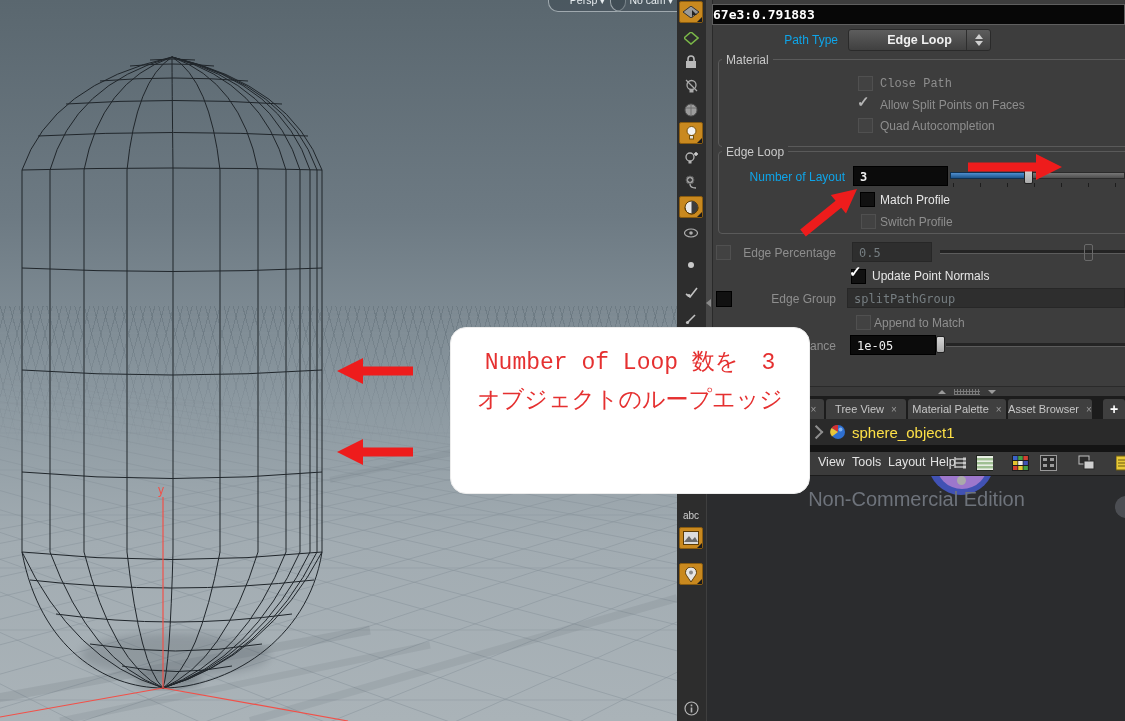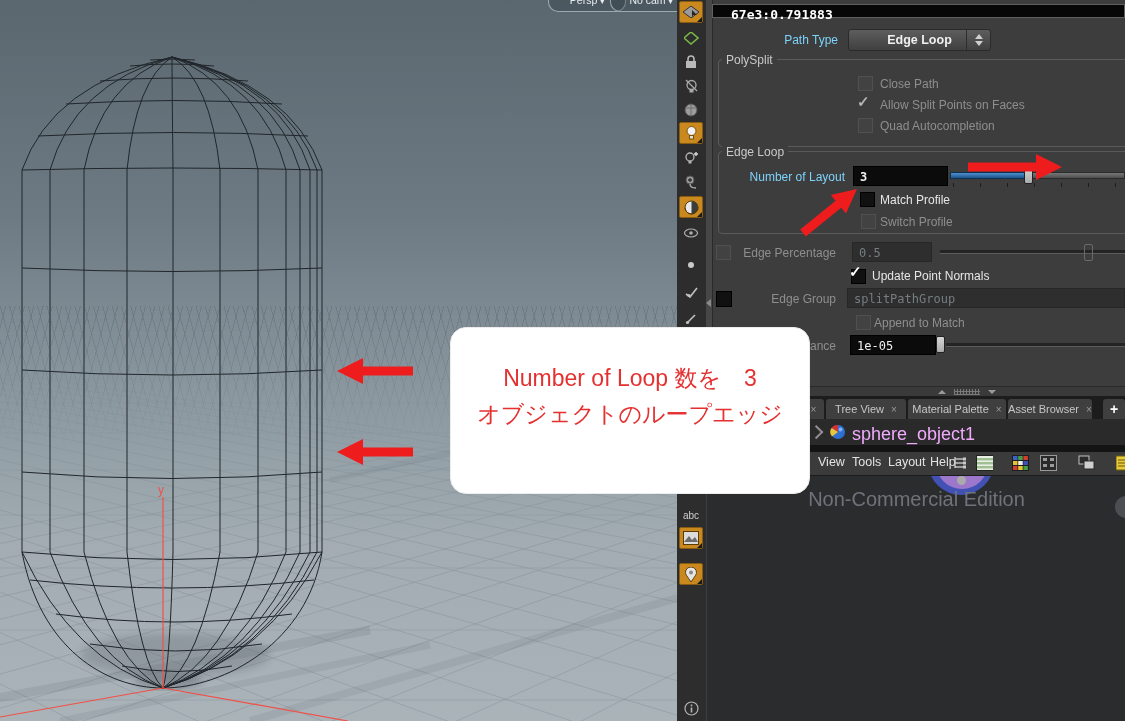--- a/index.html
+++ b/index.html
@@ -30,25 +30,25 @@
   .tbtn.orange{background:#c9891f;border:1px solid #8a5c10;border-radius:2px;width:22px;height:20px;}
   .tbtn.orange::after{content:"";position:absolute;right:0;bottom:0;border-left:5px solid transparent;
     border-bottom:5px solid #1a1a1a;}
   .abc{font-size:10px;color:#cfcfcf;}
 
   
   #panel{position:absolute;left:706px;top:0;width:419px;height:721px;background:#3d3d3d;overflow:hidden;}
   #panel-edge{position:absolute;left:0;top:0;width:6px;height:386px;background:#474747;border-right:1px solid #2a2a2a;}
   #collapse-tri{position:absolute;left:0px;top:299px;width:0;height:0;
     border-top:4px solid transparent;border-bottom:4px solid transparent;border-right:5px solid #8a8a8a;}
-  #hdr-field{position:absolute;left:6px;top:4px;width:413px;height:14px;background:#070707;
+  #hdr-field{position:absolute;left:6px;top:4px;width:413px;height:21px;background:#070707;
     border:1px solid #5f5f5f;box-sizing:border-box;color:#fff;font-family:"DejaVu Sans Mono",monospace;
-    font-weight:bold;font-size:13px;line-height:19px;padding-left:18px;}
+    font-weight:bold;font-size:13px;line-height:19px;padding-left:0;}
   .lbl{position:absolute;color:#8e8e8e;font-size:12px;text-align:right;}
-  .lbl.bright{color:#7dd3fc;}
+  .lbl.bright{color:#0ea5e9;}
   .lbl.white{color:#e6e6e6;text-align:left;}
   .fld{position:absolute;font-family:"DejaVu Sans Mono",monospace;font-size:12px;height:20px;
     line-height:20px;padding-left:6px;box-sizing:border-box;border:1px solid #2a2a2a;}
   .fld.black{background:#0b0b0b;color:#efefef;border-color:#000;}
   .fld.dim{background:#2e2e2e;color:#757d81;border-color:#272727;}
   .cb{position:absolute;width:13px;height:13px;background:#424242;border:1px solid #505050;}
   .cb.dark{background:#111;border-color:#000;}
   .checkmark{position:absolute;color:#fff;font-size:15px;font-weight:bold;}
   .checkmark.gray{color:#b5b5b5;}
   .grpbox{position:absolute;left:12px;width:420px;border:1px solid #5a5a5a;border-radius:4px;}
@@ -83,40 +83,40 @@
     border-right:4px solid transparent;border-top:4px solid #9a9a9a;}
   #tabbar{position:absolute;left:0;top:396px;width:419px;height:23px;background:#1c1c1c;}
   .tab{position:absolute;top:3px;height:20px;background:#3f3f3f;border-radius:3px 3px 0 0;
     color:#c6c6c6;font-size:11px;line-height:20px;text-align:center;}
   .tab .x{color:#999;margin-left:7px;font-size:10px;}
   #pathrow{position:absolute;left:0;top:419px;width:419px;height:26px;background:#2a2a2a;
     border-bottom:1px solid #0c0c0c;}
   .chev{position:absolute;left:106px;top:6px;width:9px;height:13px;}
   .chev::before{content:"";position:absolute;left:0;top:0;width:8px;height:8px;border-top:2px solid #8f8f8f;
     border-right:2px solid #8f8f8f;transform:rotate(45deg) translate(1px,2px);}
-  #node-label{position:absolute;left:146px;top:5px;color:#f0abfc;font-size:18px;}
+  #node-label{position:absolute;left:146px;top:5px;color:#fde047;font-size:15px;}
   #blackstrip{position:absolute;left:0;top:445px;width:419px;height:7px;background:#141414;}
   #menubar{position:absolute;left:0;top:452px;width:419px;height:23px;background:#3b3b3b;
     border-bottom:1px solid #1c1c1c;}
   .mitem{position:absolute;top:3px;color:#e3e3e3;font-size:12.5px;}
   .micon{position:absolute;top:3px;width:17px;height:16px;}
   #network{position:absolute;left:0;top:476px;width:419px;height:245px;background:#2b2c2e;
     overflow:hidden;border-left:1px solid #3f3f3f;}
   #logo-blue{position:absolute;left:221px;top:-47px;width:66px;height:66px;border-radius:50%;background:#4152b4;}
   #logo-purple{position:absolute;left:229px;top:-39px;width:52px;height:52px;border-radius:50%;background:#9d77cc;}
   #logo-dot{position:absolute;left:250px;top:0px;width:9px;height:9px;border-radius:50%;background:#aaa;}
   #watermark{position:absolute;left:0;top:12px;width:419px;text-align:center;color:#6e737b;font-size:20px;}
   #corner-circle{position:absolute;left:408px;top:20px;width:22px;height:22px;border-radius:50%;
     background:#55585c;opacity:.8;}
 
   
   #annotation-box{position:absolute;left:450px;top:327px;width:358px;height:165px;background:#fff;
     border:1px solid #ececec;border-radius:16px;z-index:40;}
   #annotation-box .aline{width:100%;text-align:center;color:#e53030;font-size:23px;line-height:36px;}
-  #annotation-box .aline:first-child{margin-top:32px;}
+  #annotation-box .aline:first-child{margin-top:17px;font-family:Liberation Mono, monospace;}
   #arrows{position:absolute;left:0;top:0;width:1125px;height:721px;z-index:50;pointer-events:none;}
 
   svg{display:block;}
 </style>
 </head>
 <body>
 
 <div id="app">
 
   <div id="viewport">
@@ -392,23 +392,23 @@
     <div class="lbl bright" style="left:0;top:33px;width:132px;">Path Type</div>
     <div id="pathtype-dd">
       <span>Edge Loop</span>
       <div id="dd-spin">
           <div class="tri-up"></div>
           <div class="tri-dn"></div>
         </div>
     </div>
 
     <div class="grpbox" style="top:59px;height:86px;"></div>
-    <div class="grplbl" style="left:16px;top:53px;">PolySplit</div>
+    <div class="grplbl" style="left:16px;top:53px;">Material</div>
     <div class="cb" style="left:152px;top:76px;"></div>
-    <div class="lbl" style="left:174px;top:77px;">Close Path</div>
+    <div class="lbl" style="left:174px;top:77px;font-family:Liberation Mono, monospace;">Close Path</div>
     <span class="checkmark gray" style="left:151px;top:93px;">✓</span>
     <div class="lbl" style="left:174px;top:98px;">Allow Split Points on Faces</div>
     <div class="cb" style="left:152px;top:118px;"></div>
     <div class="lbl" style="left:174px;top:119px;">Quad Autocompletion</div>
 
     <div class="grpbox" style="top:151px;height:81px;"></div>
     <div class="grplbl" style="left:16px;top:145px;">Edge Loop</div>
     <div class="lbl bright" style="left:0;top:170px;width:139px;">Number of Layout</div>
     <div class="fld black" style="left:147px;top:166px;width:95px;font-weight:bold;">3</div>
     <div class="track" style="left:244px;top:172px;width:175px;"></div>

